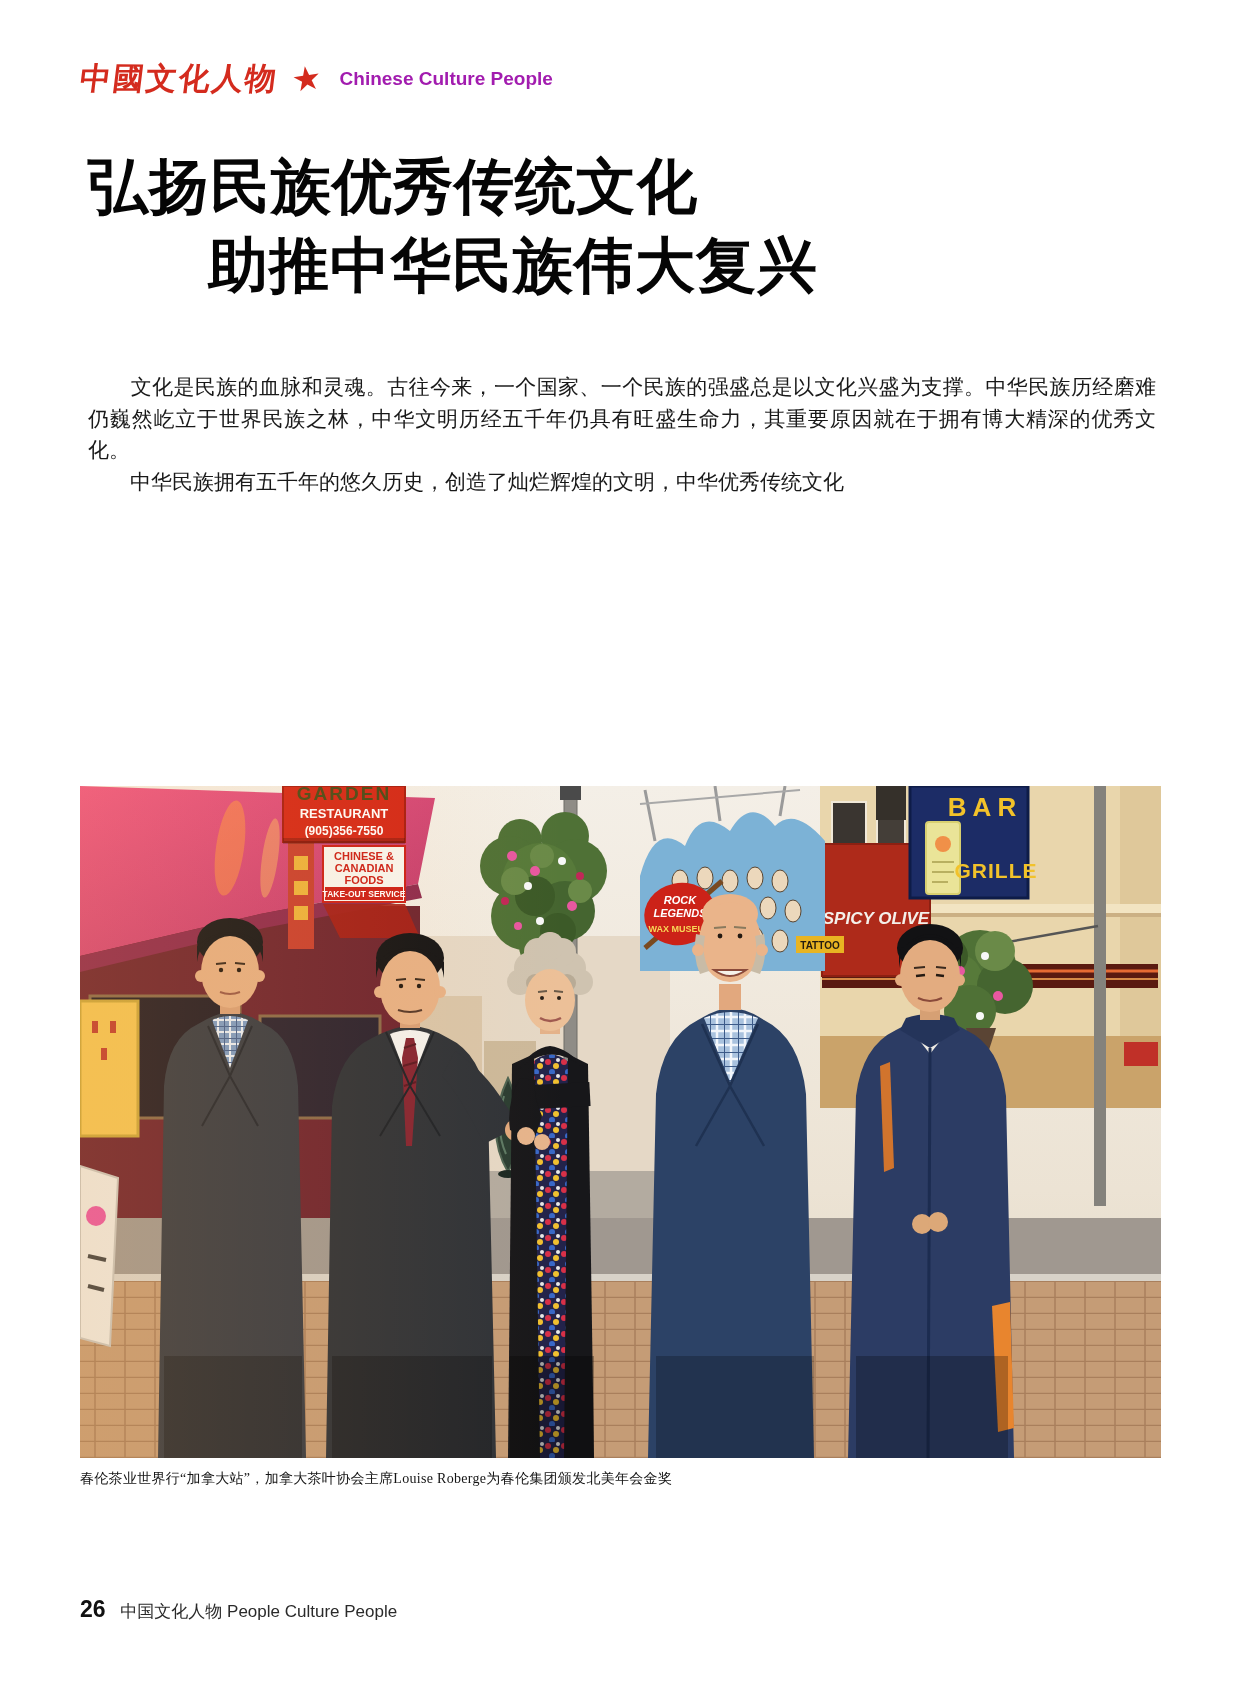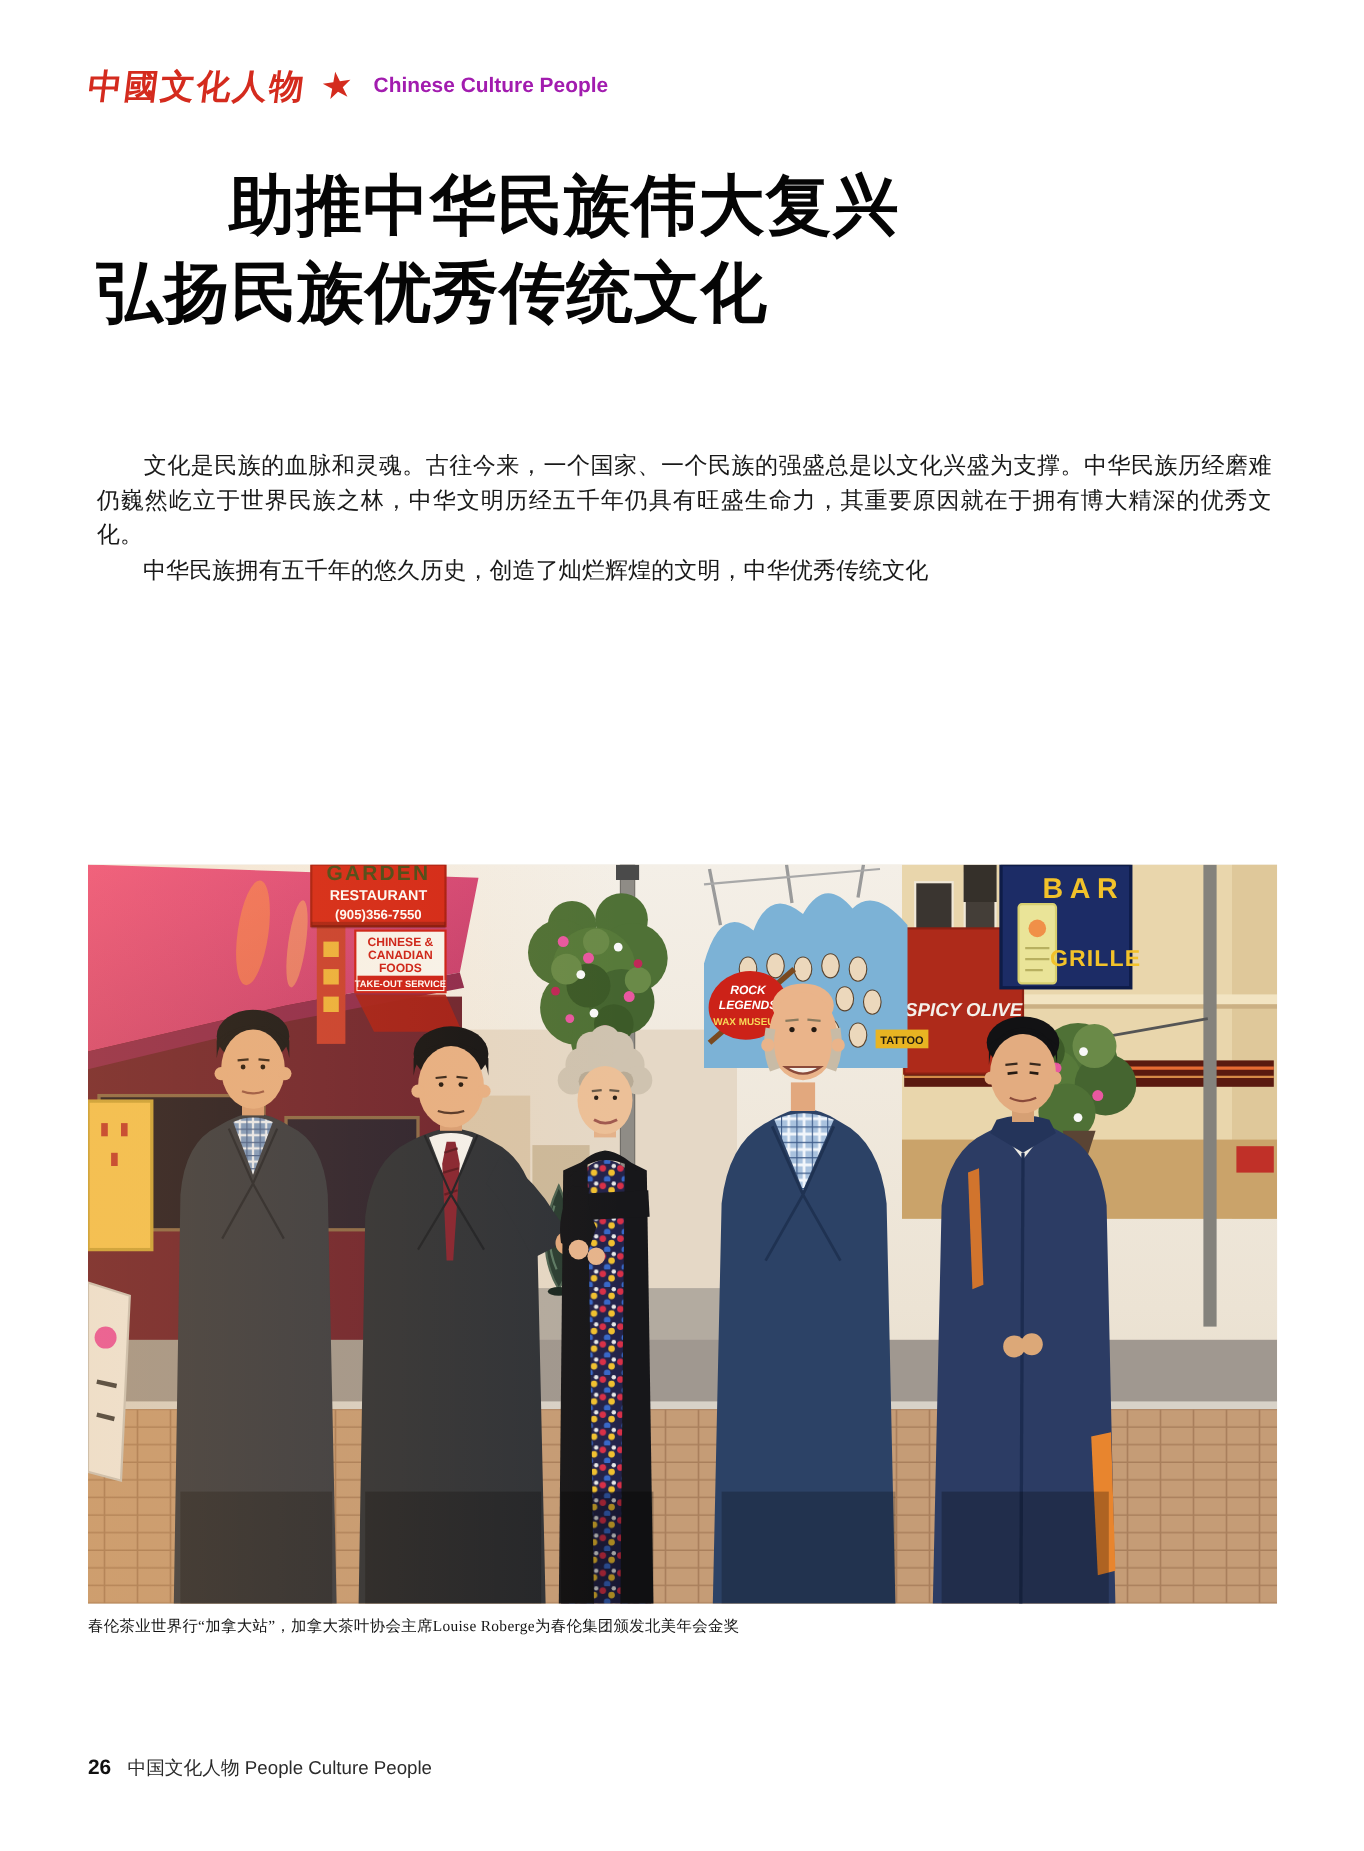--- a/index.html
+++ b/index.html
@@ -15,50 +15,50 @@
     font-weight:900; font-size:31px; color:#d42b1e; letter-spacing:2px;
     transform:skewX(-7deg); display:inline-block;
   }
   .logo-star { color:#d42b1e; font-size:33px; line-height:1; transform:rotate(-8deg); display:inline-block; margin-left:2px; }
   .logo-en { font-family:"Liberation Sans","DejaVu Sans",sans-serif; font-weight:bold; font-size:19px; color:#a21caf; margin-left:6px; }
   
   .title { position:absolute; left:88px; top:148px; color:#050505; }
   .title .t-line { font-weight:900; font-size:60px; line-height:79px; letter-spacing:1px; white-space:nowrap; }
   .title .t-line.indent { padding-left:120px; }
   
-  .columns { position:absolute; left:88px; top:408px; width:1068px; display:flex; gap:34px;flex-direction:column; }
+  .columns { position:absolute; left:88px; top:372px; width:1068px; display:flex; gap:34px;flex-direction:column; }
   .col {
     flex:1 1 0; font-size:21px; line-height:31.6px; color:#191919;
     text-align:justify; white-space:pre-line;
   }
   
   .photo-wrap { position:absolute; left:80px; top:786px; width:1081px; height:672px; overflow:hidden; background:#e9e1d4; }
   .photo-wrap svg { display:block; }
   
   .caption { position:absolute; left:80px; top:1470px; width:1081px; font-size:14px; color:#141414; letter-spacing:.3px; }
   
   .footer { position:absolute; left:80px; top:1596px; font-family:"Liberation Sans","DejaVu Sans",sans-serif; font-size:17px; color:#2a2a2a; }
-  .footer .pageno { font-weight:bold; font-size:19px; color:#111; margin-right:10px; }
+  .footer .pageno { font-weight:bold; font-size:23px; color:#111; margin-right:10px; }
   
   .sg { font-family:"Liberation Sans","DejaVu Sans",sans-serif; }
 </style>
 </head>
 <body>
 
 <div class="page">
 
   <div class="masthead">
     <span class="logo-zh">中國文化人物</span>
     <span class="logo-star">★</span>
     <span class="logo-en">Chinese Culture People</span>
   </div>
 
   <div class="title">
+    <div class="t-line">弘扬民族优秀传统文化</div>
     <div class="t-line indent">助推中华民族伟大复兴</div>
-    <div class="t-line">弘扬民族优秀传统文化</div>
   </div>
 
   <div class="columns">
     <div class="col">　　文化是民族的血脉和灵魂。古往今来，一个国家、一个民族的强盛总是以文化兴盛为支撑。中华民族历经磨难仍巍然屹立于世界民族之林，中华文明历经五千年仍具有旺盛生命力，其重要原因就在于拥有博大精深的优秀文化。
 　　中华民族拥有五千年的悠久历史，创造了灿烂辉煌的文明，中华优秀传统文化</div>
   </div>
 
   <figure class="photo-wrap">
     <svg width="1081" height="672" viewBox="0 0 1081 672" xmlns="http://www.w3.org/2000/svg" role="img">
       <defs>

